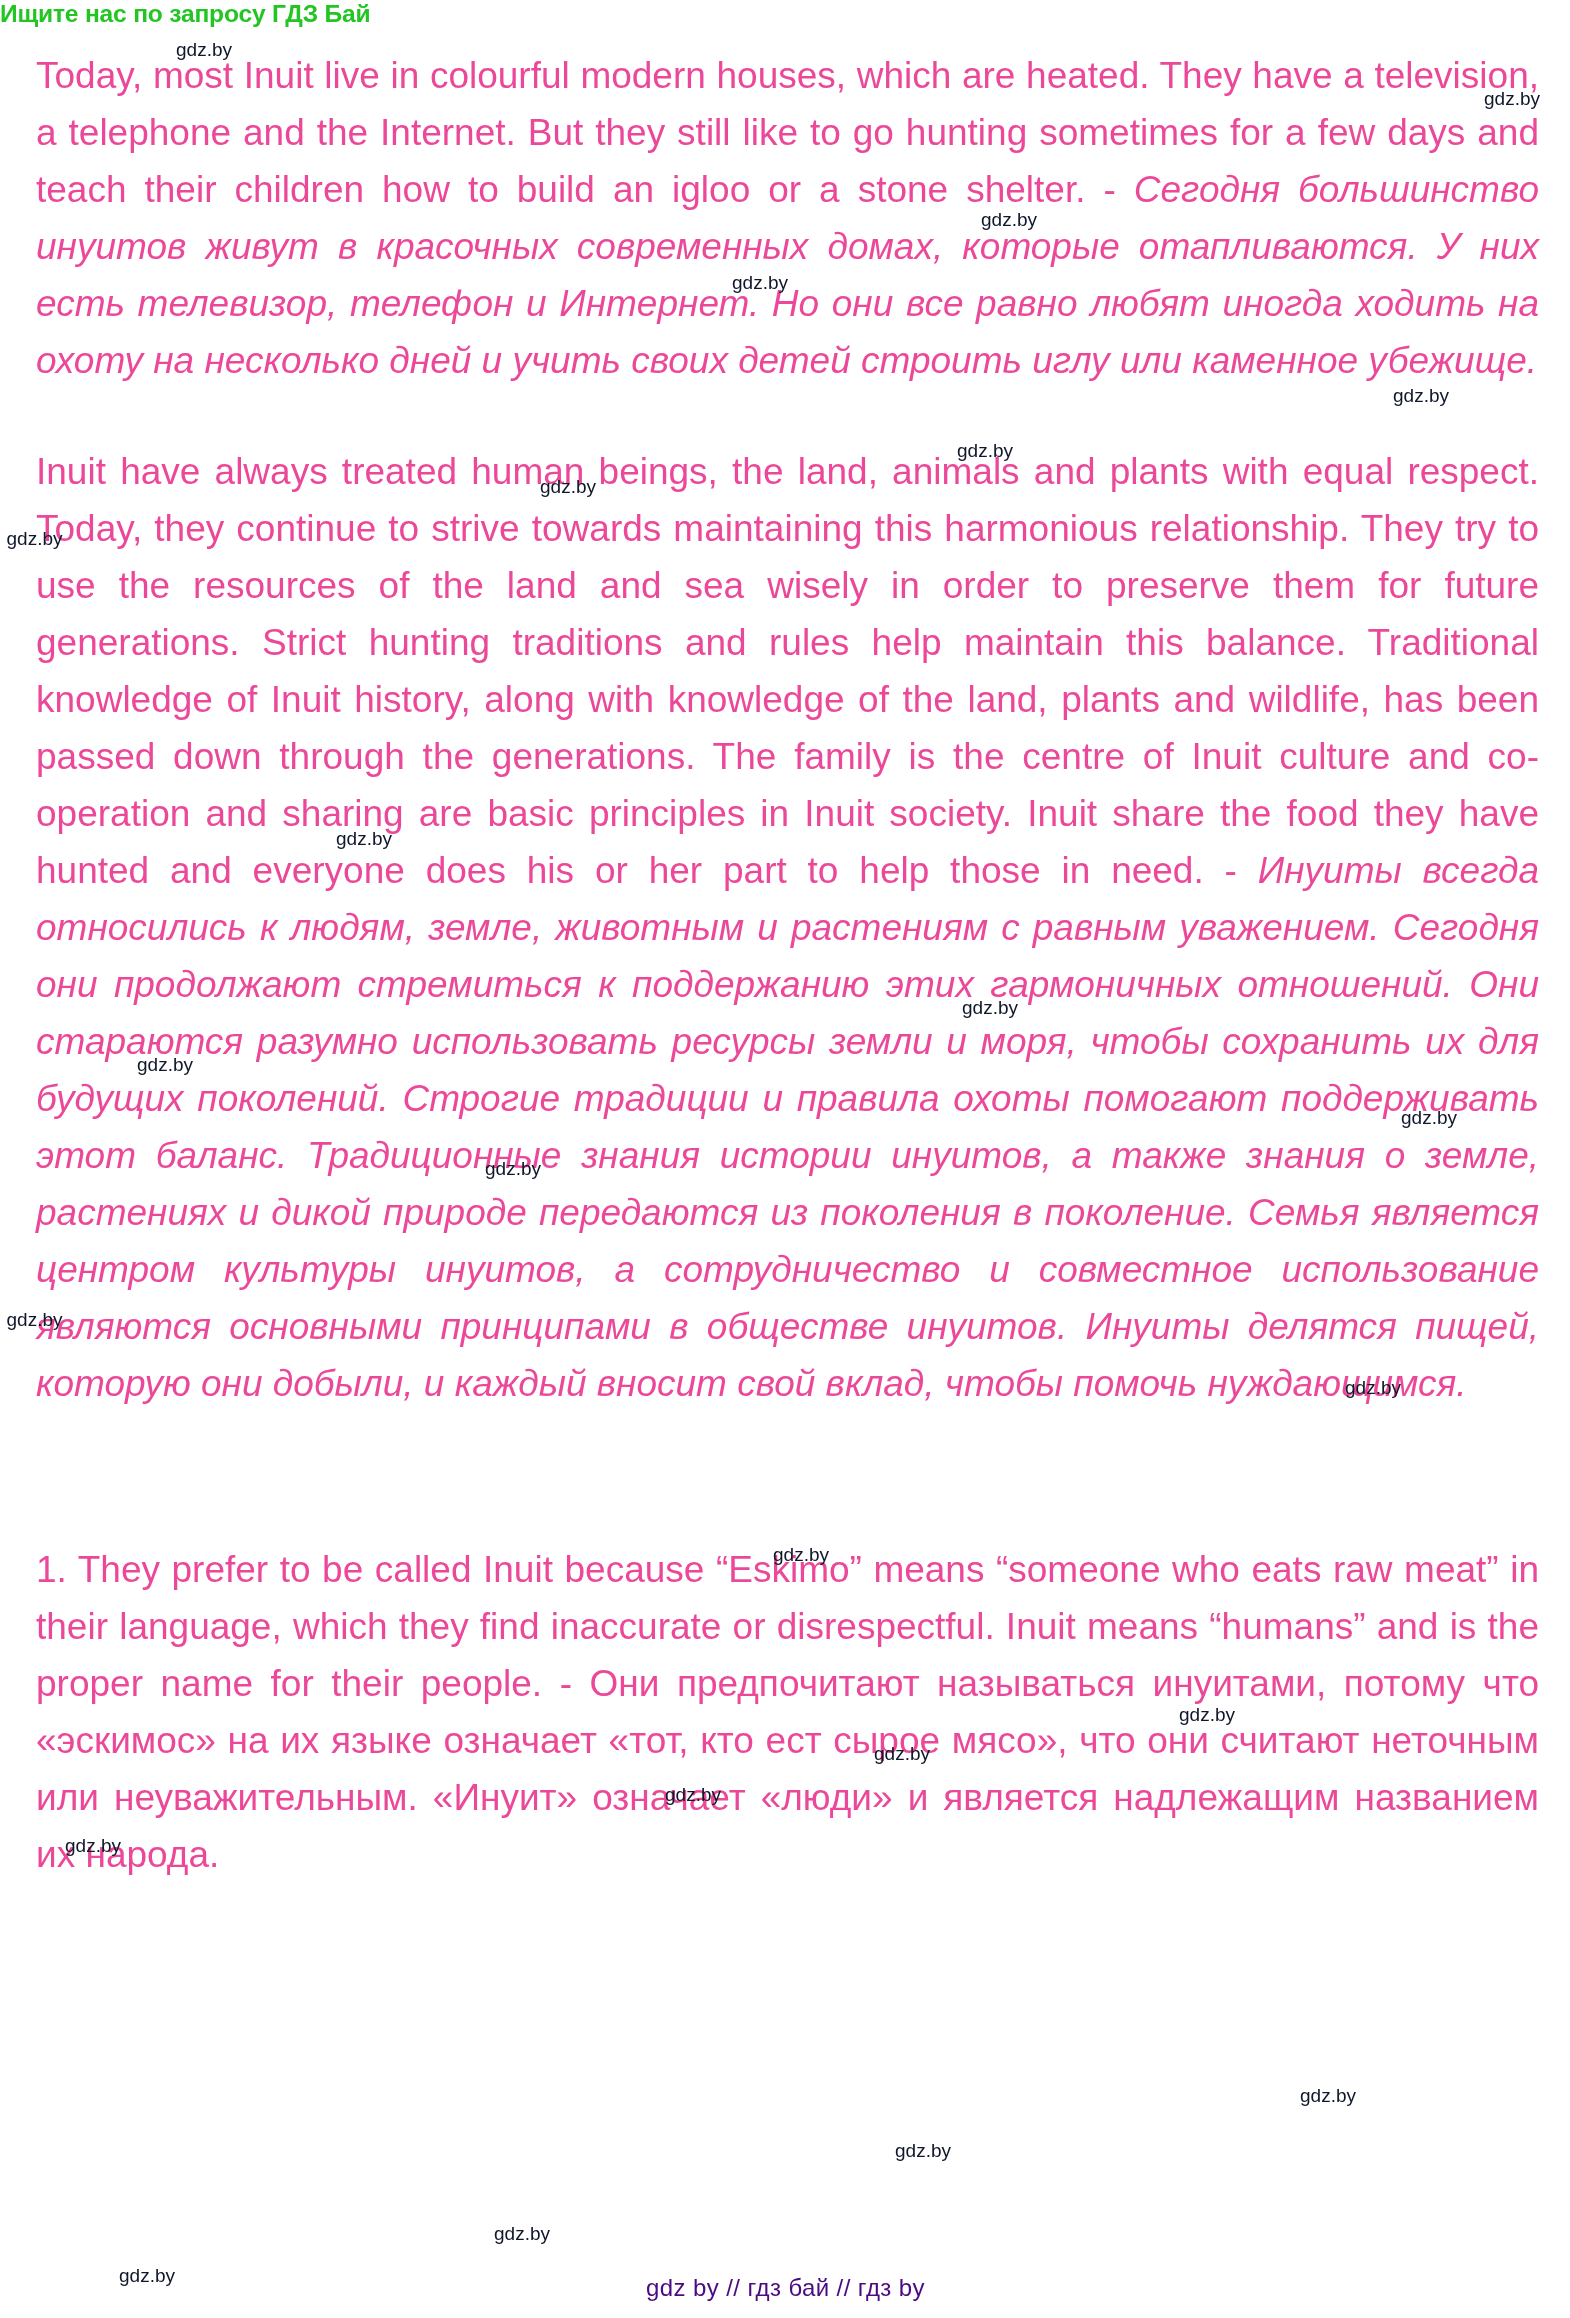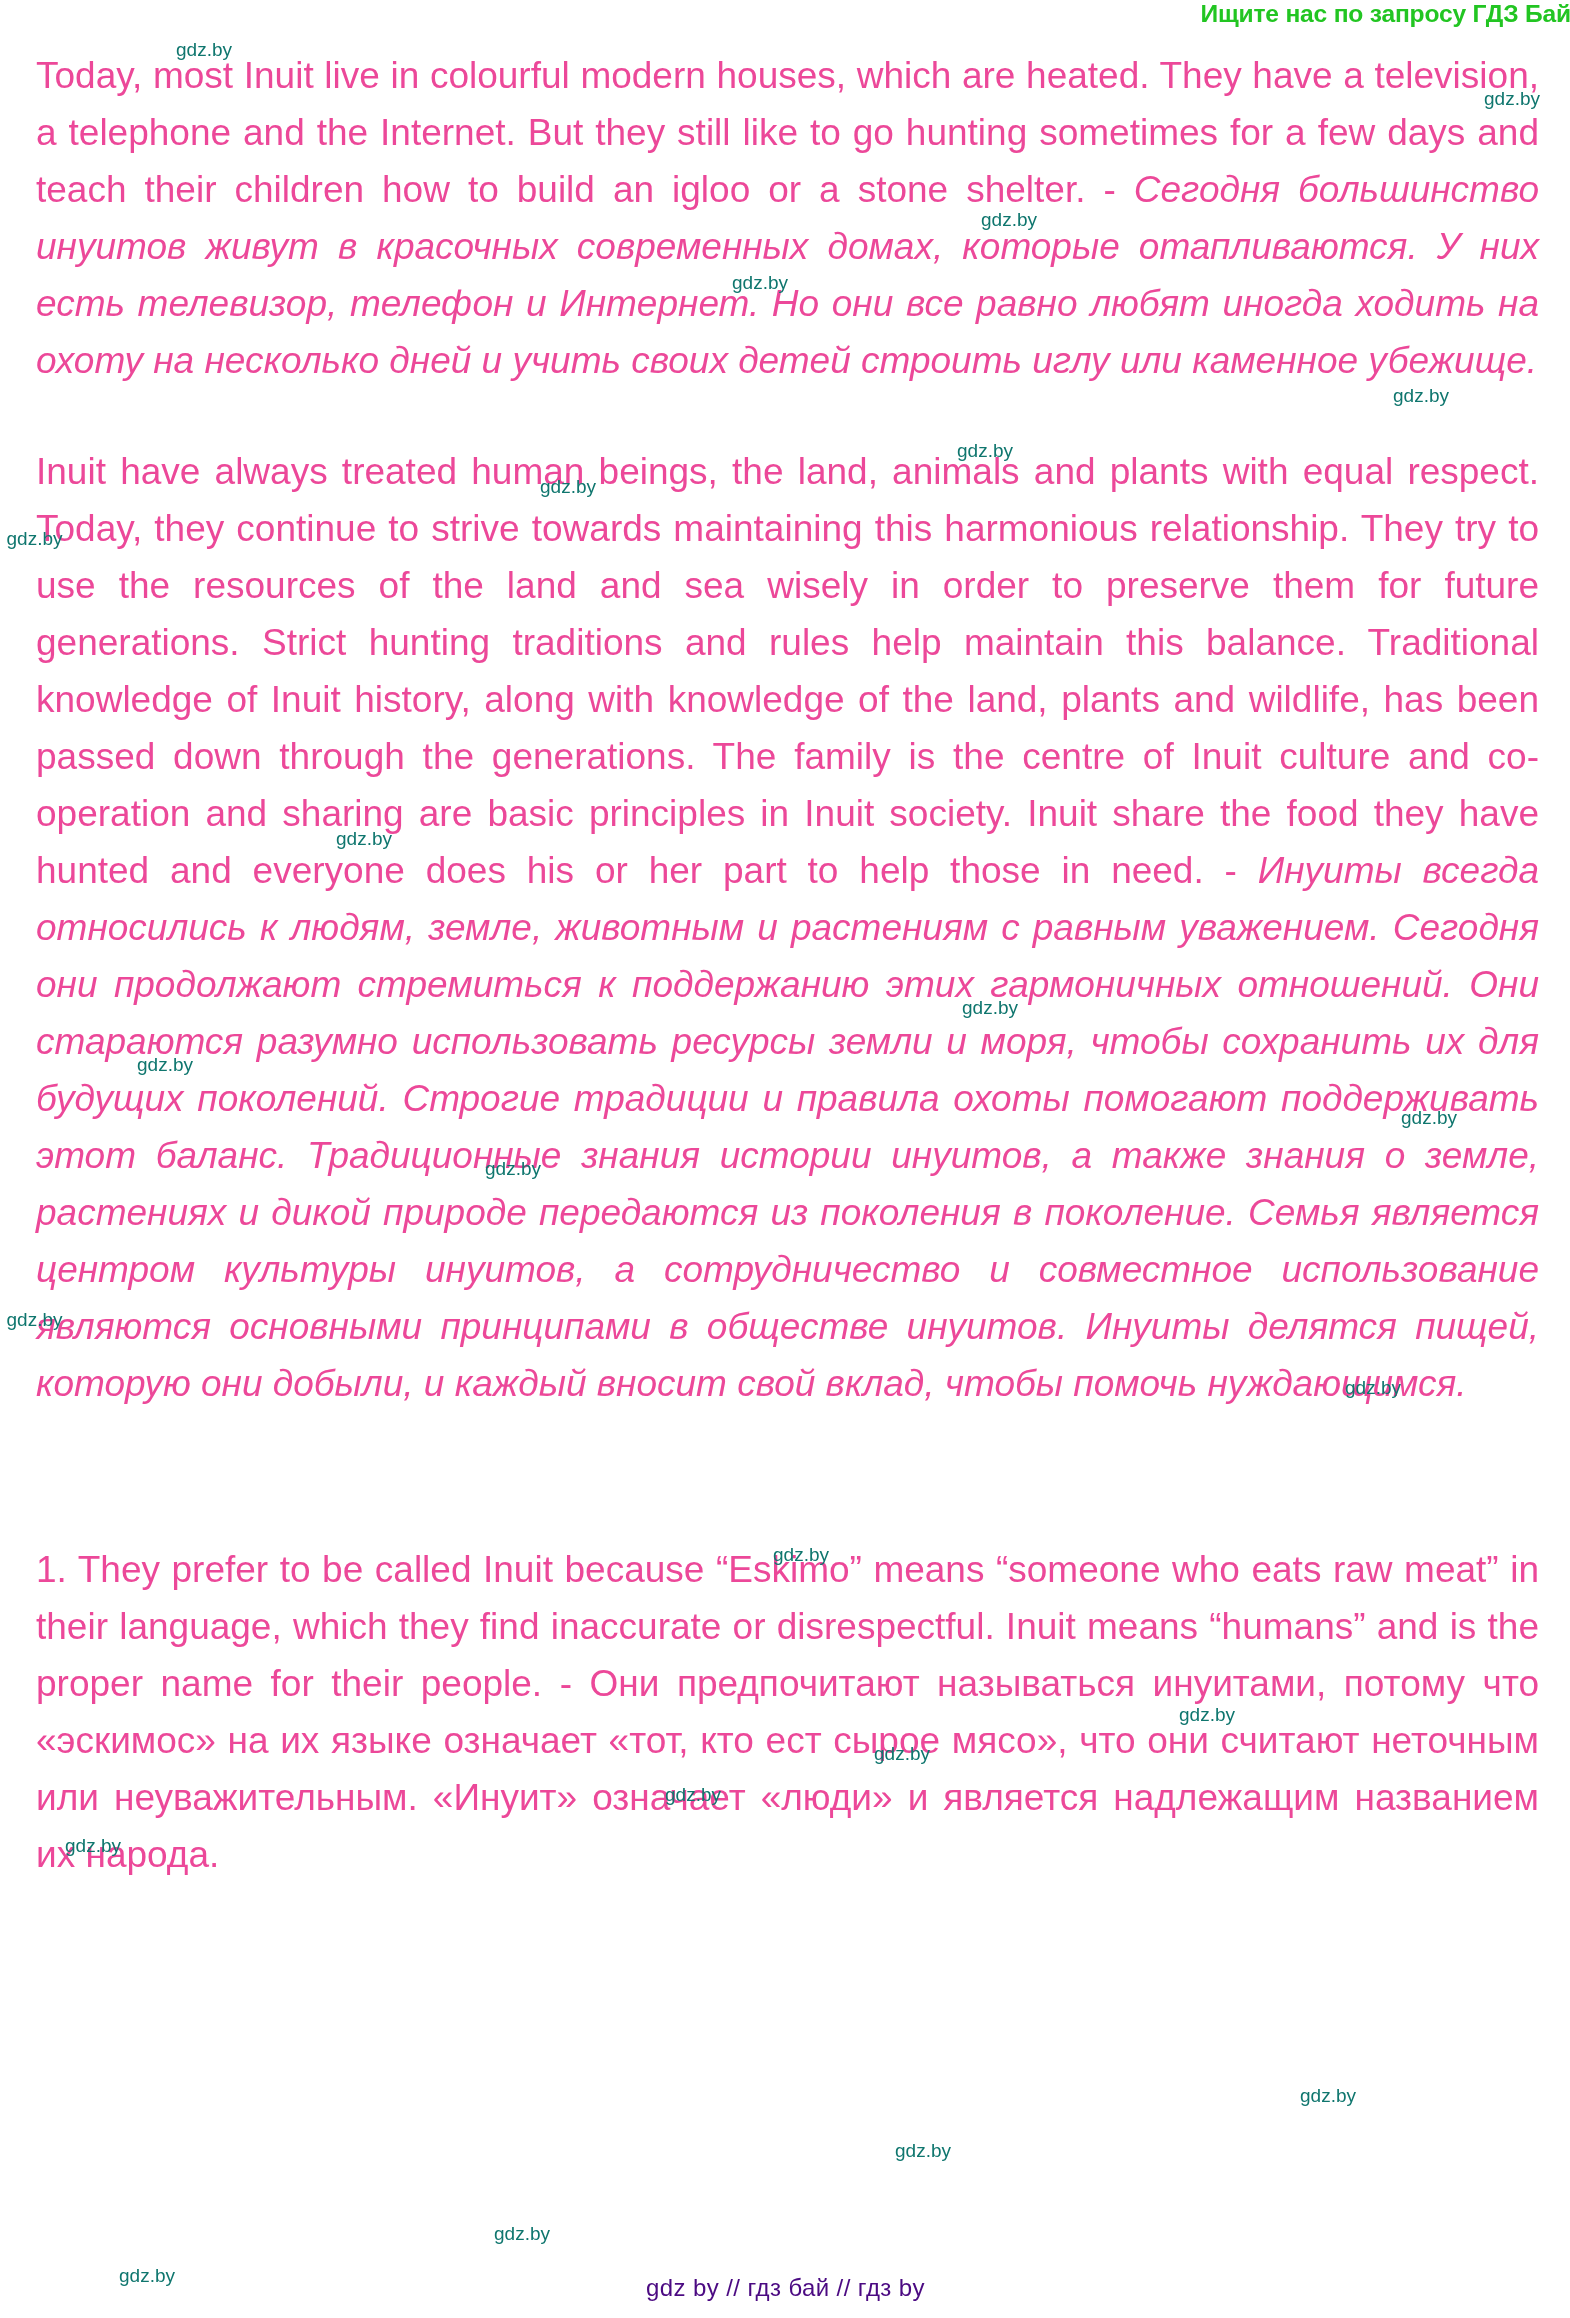--- a/index.html
+++ b/index.html
@@ -14,21 +14,21 @@
     overflow: hidden;
     font-family: "Liberation Serif", serif;
   }
 
   
   .banner {
     position: absolute;
     top: 0px;
     left: 0;
     width: 100%;
-    text-align: right;
+    text-align: left;
     font-family: "Liberation Sans", sans-serif;
     font-weight: bold;
     font-size: 24.6px;
     color: #22c522;
     letter-spacing: -0.2px;
   }
 
   
   .doc {
     position: absolute;
@@ -62,21 +62,21 @@
     line-height: 46px;
     color: #000;
     font-family: "Liberation Serif", serif;
   }
 
   
   .wm {
     position: absolute;
     font-family: "Liberation Sans", sans-serif;
     font-size: 19px;
-    color: #0f766e;
+    color: #0f172a;
     white-space: nowrap;
     pointer-events: none;
   }
 
   
   .footer {
     position: absolute;
     left: 0;
     top: 2274px;
     width: 100%;

